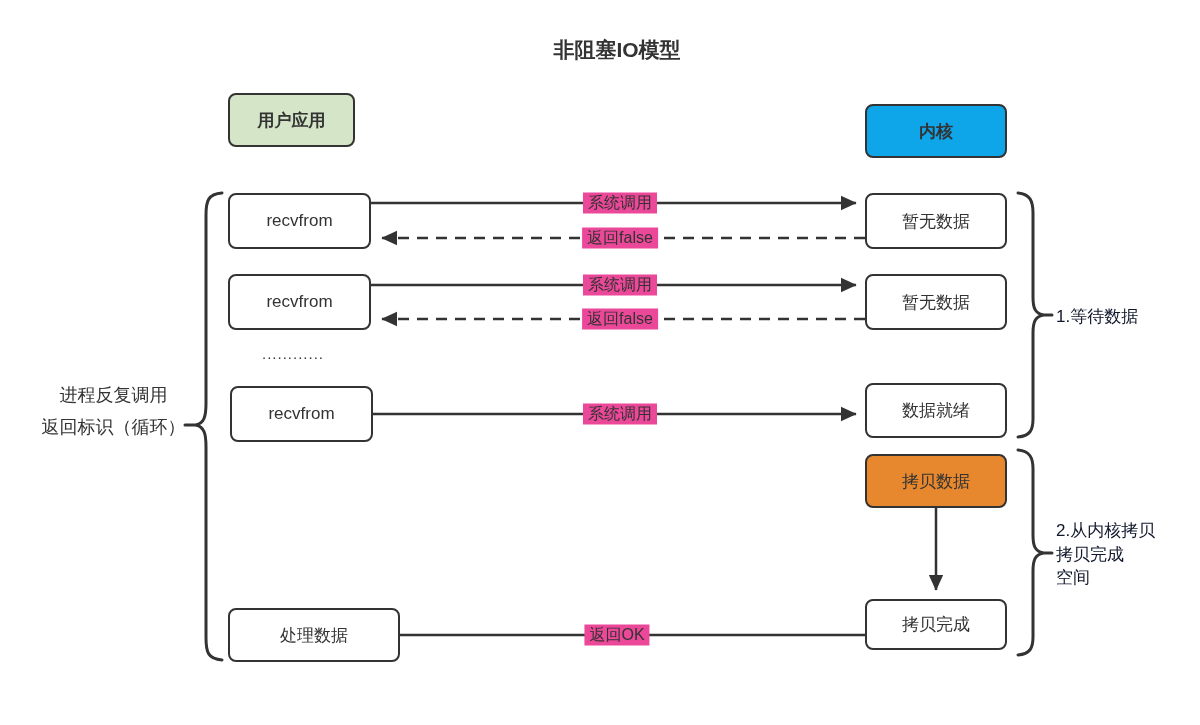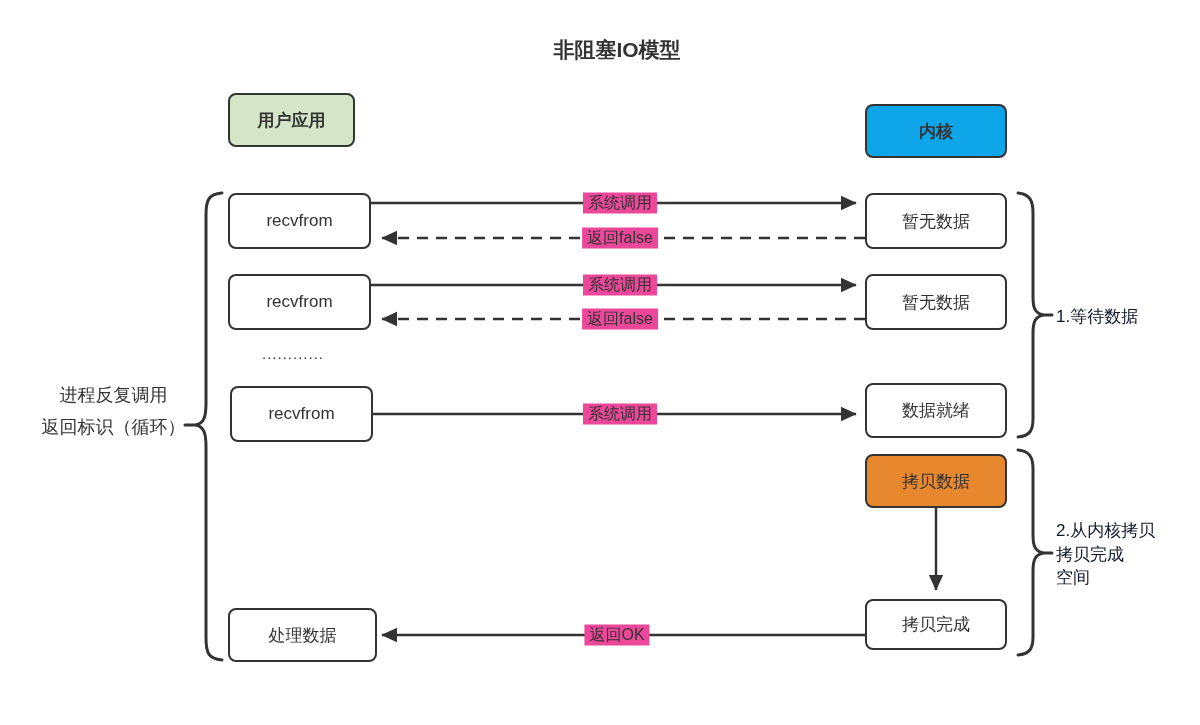--- a/index.html
+++ b/index.html
@@ -86,21 +86,21 @@
 <div class="node" style="left:228px;top:274px;width:143px;height:56px;">recvfrom</div>
 <div class="node" style="left:865px;top:274px;width:142px;height:56px;">暂无数据</div>
 
 <div class="ellipsis">............</div>
 
 <div class="node" style="left:230px;top:386px;width:143px;height:56px;">recvfrom</div>
 <div class="node" style="left:865px;top:383px;width:142px;height:55px;">数据就绪</div>
 
 <div class="node orange" style="left:865px;top:454px;width:142px;height:54px;">拷贝数据</div>
 
-<div class="node" style="left:228px;top:608px;width:149px;height:54px;">处理数据</div>
+<div class="node" style="left:228px;top:608px;width:172px;height:54px;">处理数据</div>
 <div class="node" style="left:865px;top:599px;width:142px;height:51px;">拷贝完成</div>
 
 <div class="edge-label" style="left:620px;top:203px;">系统调用</div>
 <div class="edge-label" style="left:620px;top:238px;">返回false</div>
 <div class="edge-label" style="left:620px;top:285px;">系统调用</div>
 <div class="edge-label" style="left:620px;top:319px;">返回false</div>
 <div class="edge-label" style="left:620px;top:414px;">系统调用</div>
 <div class="edge-label" style="left:617px;top:635px;">返回OK</div>
 
 <div class="side-note" style="left:26px;top:379px;width:175px;">

